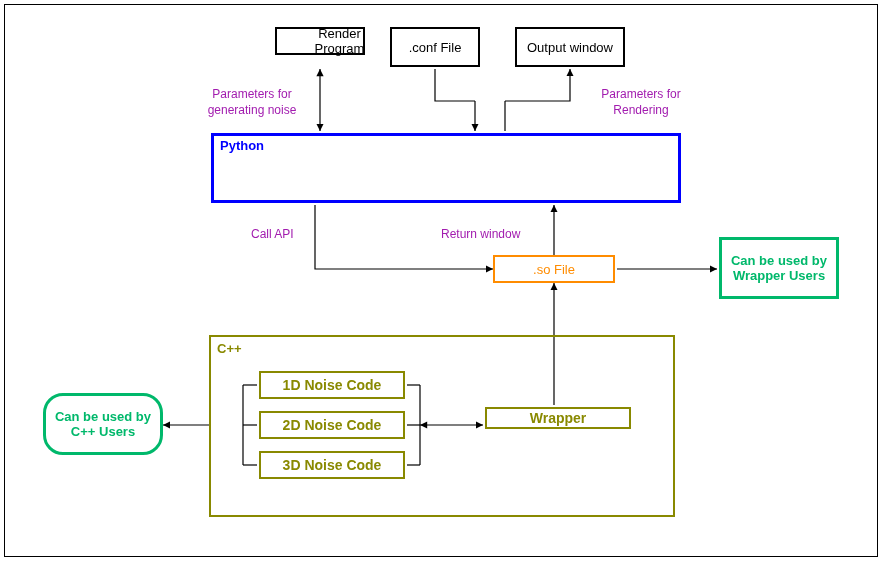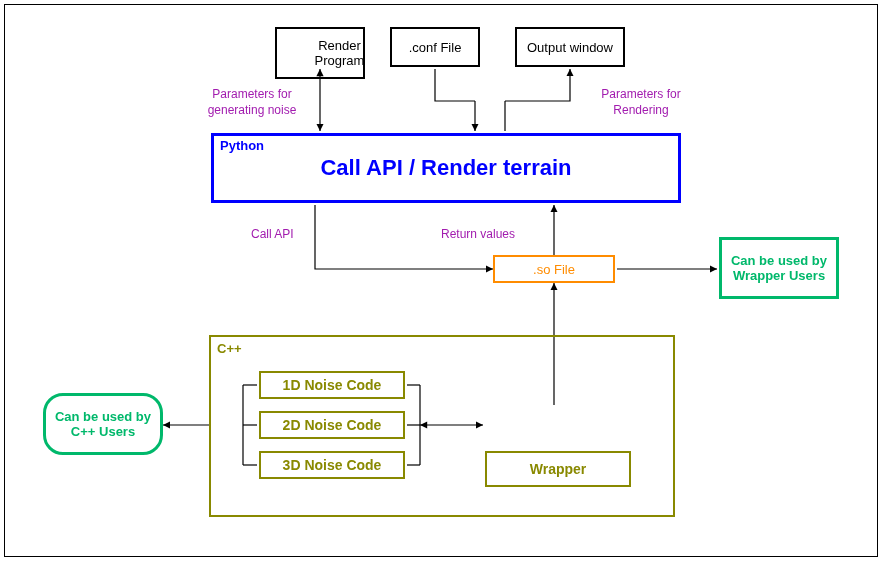--- a/index.html
+++ b/index.html
@@ -76,21 +76,21 @@
     position: absolute;
     overflow: visible;
     pointer-events: none;
   }
 </style>
 </head>
 <body>
 
 <div class="outer-frame">
 
-  <div class="box black-box" style="left:270px; top:22px; width:90px; height:52px; white-space:pre-line;padding-left:39px;">Render
+  <div class="box black-box" style="left:270px; top:22px; width:90px; height:28px; white-space:pre-line;padding-left:39px;">Render
 Program</div>
   <div class="box black-box" style="left:510px; top:22px; width:110px; height:40px;">Output window</div>
   <div class="box black-box" style="left:385px; top:22px; width:90px; height:40px;">.conf File</div>
 
   <div class="edge-label" style="left:192px; top:82px; width:110px; white-space:pre-line;">Parameters for
 generating noise</div>
   <div class="edge-label" style="left:586px; top:82px; width:100px; white-space:pre-line;">Parameters for
 Rendering</div>
 
   <svg class="arrow" style="left:0;top:0;width:880;height:560">
@@ -129,33 +129,32 @@
     <line x1="402" y1="460" x2="415" y2="460" stroke="#000" stroke-width="1.2"></line>
     <line x1="402" y1="420" x2="415" y2="420" stroke="#000" stroke-width="1.2"></line>
 
     <line x1="415" y1="420" x2="478" y2="420" stroke="#000" stroke-width="1.2" marker-end="url(#ah)" marker-start="url(#ahS)"></line>
 
     <line x1="204" y1="420" x2="158" y2="420" stroke="#000" stroke-width="1.2" marker-end="url(#ah)"></line>
   </svg>
 
   <div class="box blue-box" style="left:206px; top:128px; width:470px; height:70px;">
     <span class="corner-label">Python</span>
-    <span class="main-label">Call API / Render terrain</span>
   </div>
 
   <div class="edge-label" style="left:246px; top:222px;">Call API</div>
-  <div class="edge-label" style="left:436px; top:222px;">Return values</div>
+  <div class="edge-label" style="left:436px; top:222px;">Return window</div>
 
   <div class="box orange-box" style="left:488px; top:250px; width:122px; height:28px;">.so File</div>
 
   <div class="box green-box" style="left:714px; top:232px; width:120px; height:62px; font-size:13px;">Can be used by Wrapper Users</div>
 
   <div class="olive-container" style="left:204px; top:330px; width:466px; height:182px;">
     <span class="corner-label">C++</span>
   </div>
   <div class="olive-box" style="left:254px; top:366px; width:146px; height:28px;">1D Noise Code</div>
   <div class="olive-box" style="left:254px; top:406px; width:146px; height:28px;">2D Noise Code</div>
   <div class="olive-box" style="left:254px; top:446px; width:146px; height:28px;">3D Noise Code</div>
-  <div class="olive-box" style="left:480px; top:402px; width:146px; height:36px;margin-top:44px;">Wrapper</div>
+  <div class="olive-box" style="left:480px; top:402px; width:146px; height:22px;">Wrapper</div>
 
   <div class="box green-box" style="left:38px; top:388px; width:120px; height:62px; font-size:13px;border-radius:20px;">Can be used by C++ Users</div>
 
 </div>
 
 </body></html>

